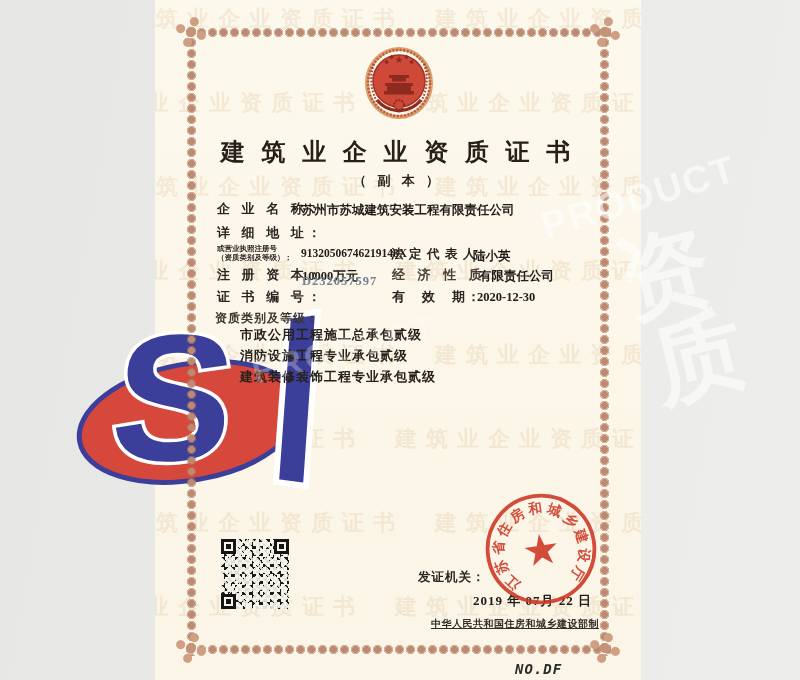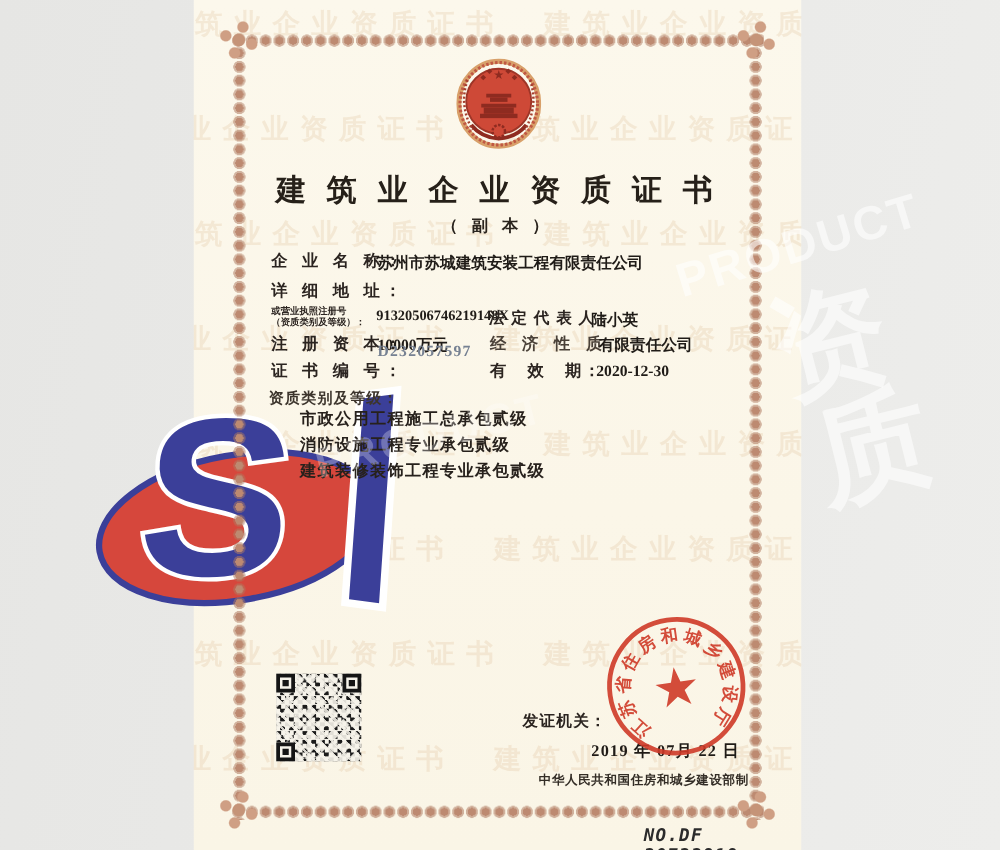--- a/index.html
+++ b/index.html
@@ -28,21 +28,21 @@
   .c{position:absolute;z-index:4;color:#221d18;}
   .title{left:30px;width:426px;top:136px;text-align:center;font-family:"Liberation Sans",sans-serif;
          font-weight:bold;font-size:24px;letter-spacing:5px;color:#262019;}
   .subtitle{left:30px;width:426px;top:172px;text-align:center;font-weight:bold;font-size:13px;letter-spacing:4px;color:#2a241e;}
   .lbl{font-family:"Liberation Sans",sans-serif;font-weight:bold;font-size:13px;letter-spacing:4px;color:#2b2420;}
   .lbl2{font-family:"Liberation Sans",sans-serif;font-weight:bold;font-size:12.5px;letter-spacing:1px;color:#2b2420;}
   .val{font-size:12.5px;font-weight:600;color:#1f1b17;}
   .tiny-lbl{font-family:"Liberation Sans",sans-serif;font-weight:bold;font-size:7.5px;line-height:9px;letter-spacing:0;color:#2b2420;}
   .faded{color:#768192;letter-spacing:1px;}
   .qual{font-size:13px;font-weight:600;letter-spacing:1px;color:#27211c;}
-  .maker{font-size:10px;font-weight:bold;letter-spacing:.5px;color:#332d26;}
+  .maker{font-size:10px;font-weight:bold;letter-spacing:.5px;color:#332d26;text-decoration:underline;}
   .footer-url{font-size:8.5px;font-weight:600;color:#3a332c;}
   .footer-no{font-family:"DejaVu Sans Mono",monospace;font-size:14px;font-weight:bold;letter-spacing:1px;color:#2b2b2b;font-style:italic;}
 
   
   .qr{position:absolute;left:66px;top:539px;width:68px;height:70px;z-index:4;
       background:
         repeating-linear-gradient(45deg,rgba(246,243,234,.85) 0 2px,rgba(0,0,0,0) 2px 7px),
         repeating-conic-gradient(from 45deg,rgba(246,243,234,.9) 0% 25%,rgba(0,0,0,0) 0% 50%),
         repeating-conic-gradient(#1b1b1b 0% 25%,#f6f3ea 0% 50%);
       background-size:100% 100%,9px 9px,7px 7px;}

